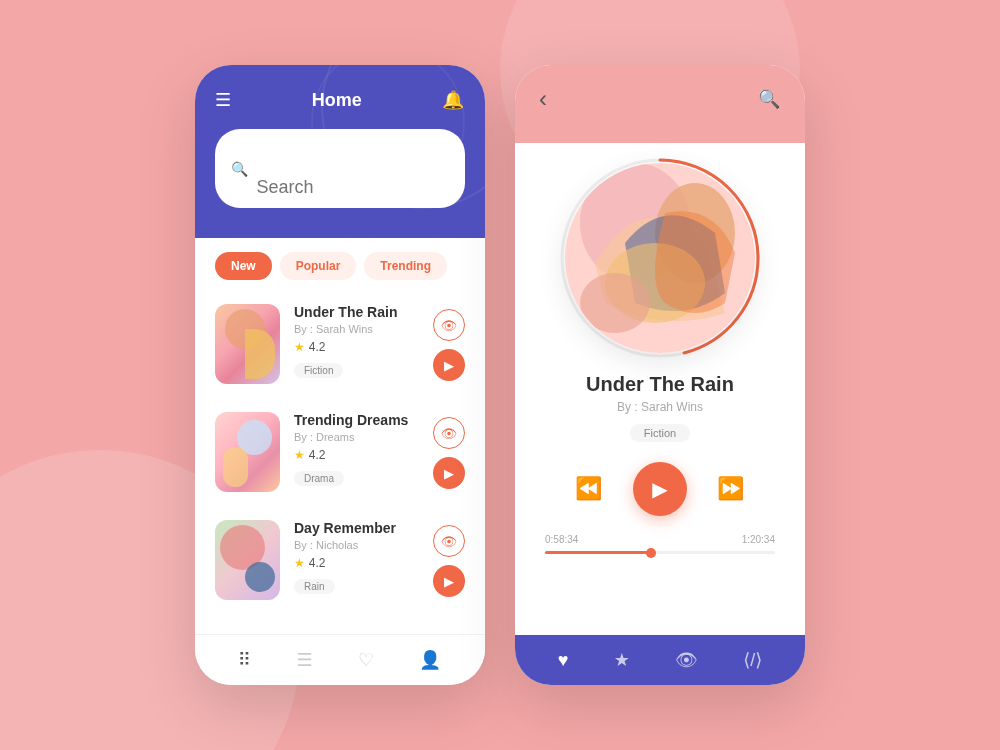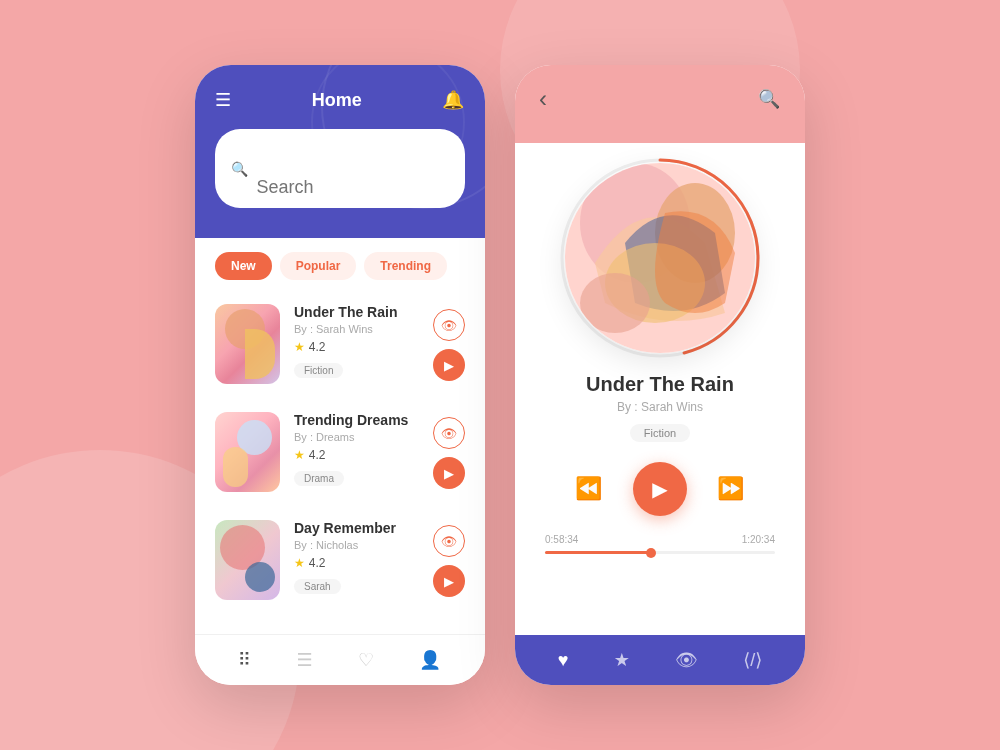--- a/index.html
+++ b/index.html
@@ -562,21 +562,21 @@
 
       <div class="book-item">
         <div class="book-cover cover-3"></div>
         <div class="book-info">
           <div class="book-title">Day Remember</div>
           <div class="book-author">By : Nicholas</div>
           <div class="book-rating">
             <span class="star-icon">★</span>
             <span>4.2</span>
           </div>
-          <span class="book-genre">Sarah</span>
+          <span class="book-genre">Rain</span>
         </div>
         <div class="book-actions">
           <button class="action-btn">👁</button>
           <button class="action-btn filled">▶</button>
         </div>
       </div>
 
     </div>
 
     <div class="left-nav">

